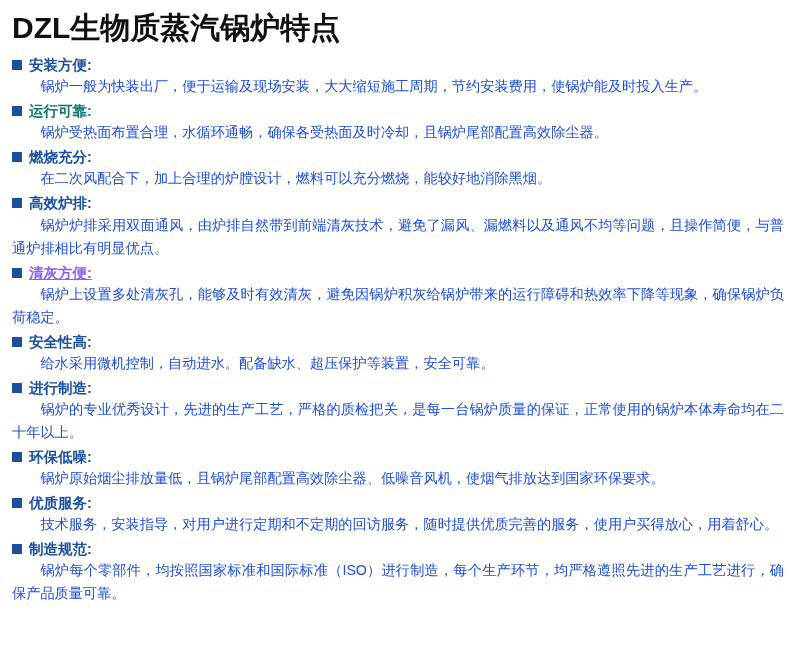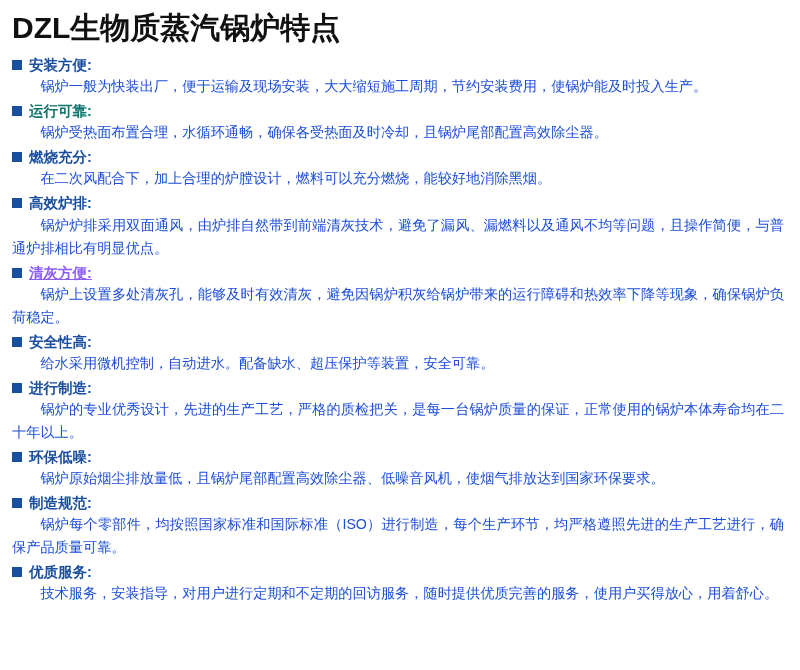--- a/index.html
+++ b/index.html
@@ -130,26 +130,26 @@
     <div class="sec-head">
       <span class="bullet" style="background: rgb(26, 79, 160);"></span>
       <span class="sec-title" style="color: rgb(26, 79, 160);">环保低噪:</span>
     </div>
     <p class="sec-body">锅炉原始烟尘排放量低，且锅炉尾部配置高效除尘器、低噪音风机，使烟气排放达到国家环保要求。</p>
   </div>
 
   <div class="section">
     <div class="sec-head">
       <span class="bullet" style="background: rgb(26, 79, 160);"></span>
+      <span class="sec-title" style="color: rgb(26, 79, 160);">优质服务:</span>
+    </div>
+    <p class="sec-body">技术服务，安装指导，对用户进行定期和不定期的回访服务，随时提供优质完善的服务，使用户买得放心，用着舒心。</p>
+  </div>
+
+  <div class="section">
+    <div class="sec-head">
+      <span class="bullet" style="background: rgb(26, 79, 160);"></span>
       <span class="sec-title" style="color: rgb(26, 79, 160);">制造规范:</span>
     </div>
     <p class="sec-body">锅炉每个零部件，均按照国家标准和国际标准（ISO）进行制造，每个生产环节，均严格遵照先进的生产工艺进行，确保产品质量可靠。</p>
   </div>
 
-  <div class="section">
-    <div class="sec-head">
-      <span class="bullet" style="background: rgb(26, 79, 160);"></span>
-      <span class="sec-title" style="color: rgb(26, 79, 160);">优质服务:</span>
-    </div>
-    <p class="sec-body">技术服务，安装指导，对用户进行定期和不定期的回访服务，随时提供优质完善的服务，使用户买得放心，用着舒心。</p>
-  </div>
-
 </div>
 
 </body></html>

